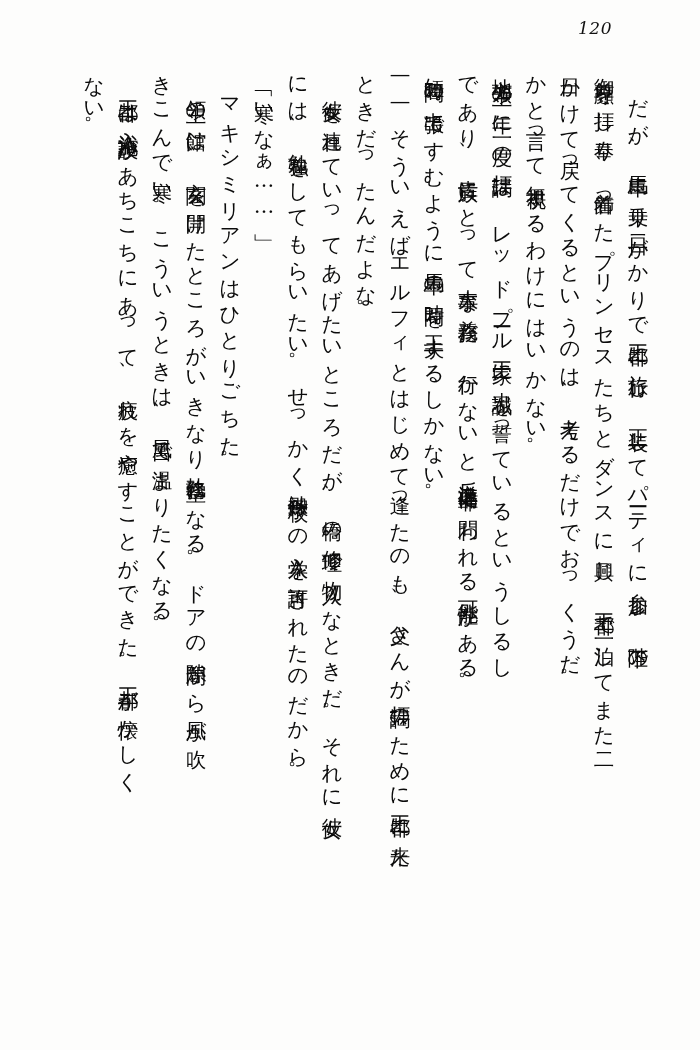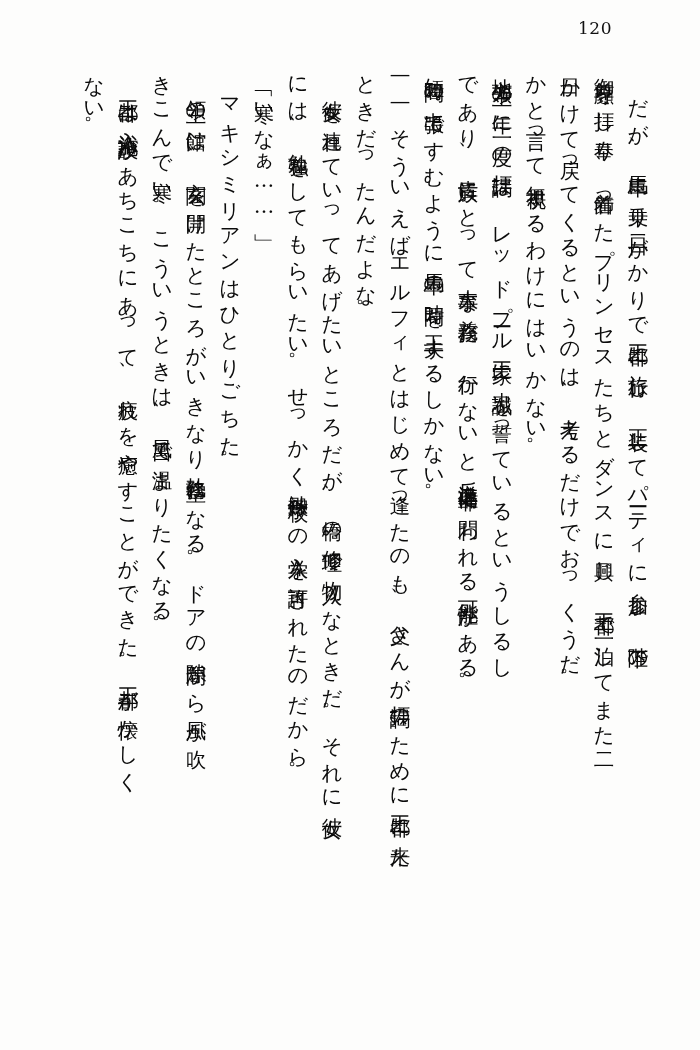--- a/index.html
+++ b/index.html
@@ -19,20 +19,21 @@
     width: 700px;
     height: 1050px;
     background: #fdfdfc;
     box-sizing: border-box;
   }
   .page-number {
     position: absolute;
     top: 18px;
     right: 88px;
     font-size: 17px;
+    font-style: italic;
     font-family: "DejaVu Serif", "Liberation Serif", serif;
     color: #111;
     letter-spacing: 0.5px;
   }
   .text-body {
     position: absolute;
     top: 62px;
     right: 52px;
     left: 40px;
     bottom: 44px;

